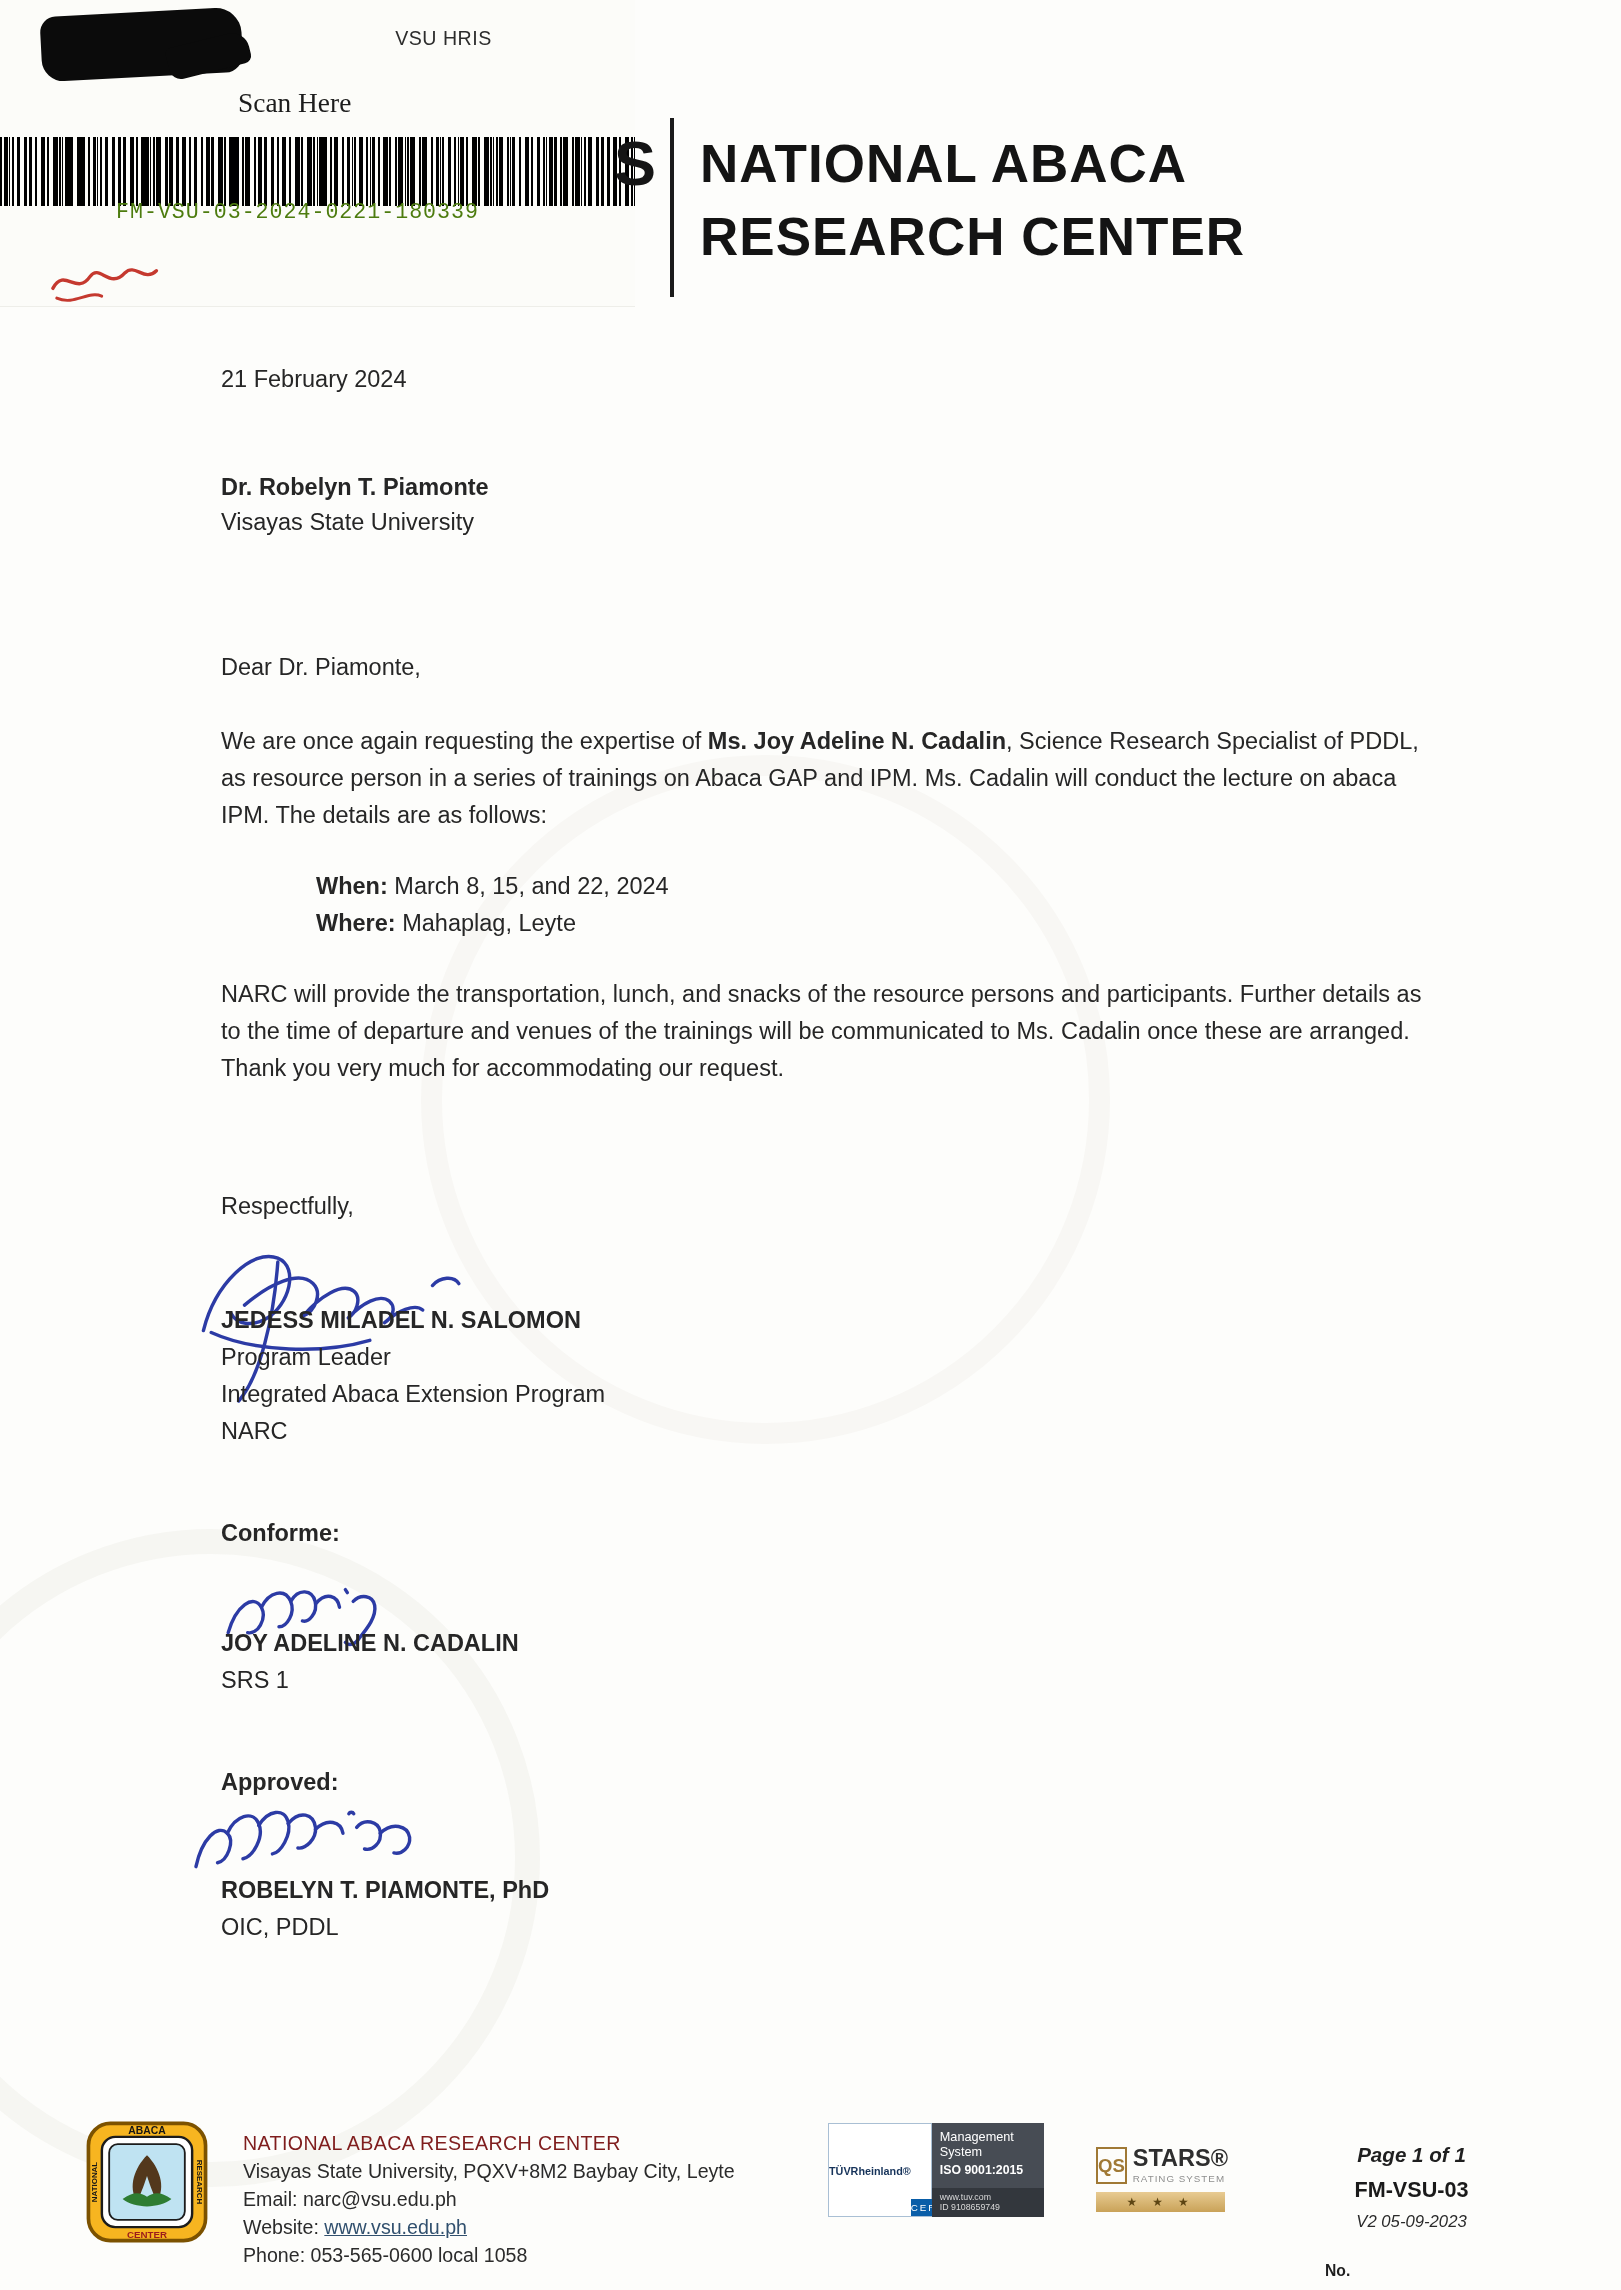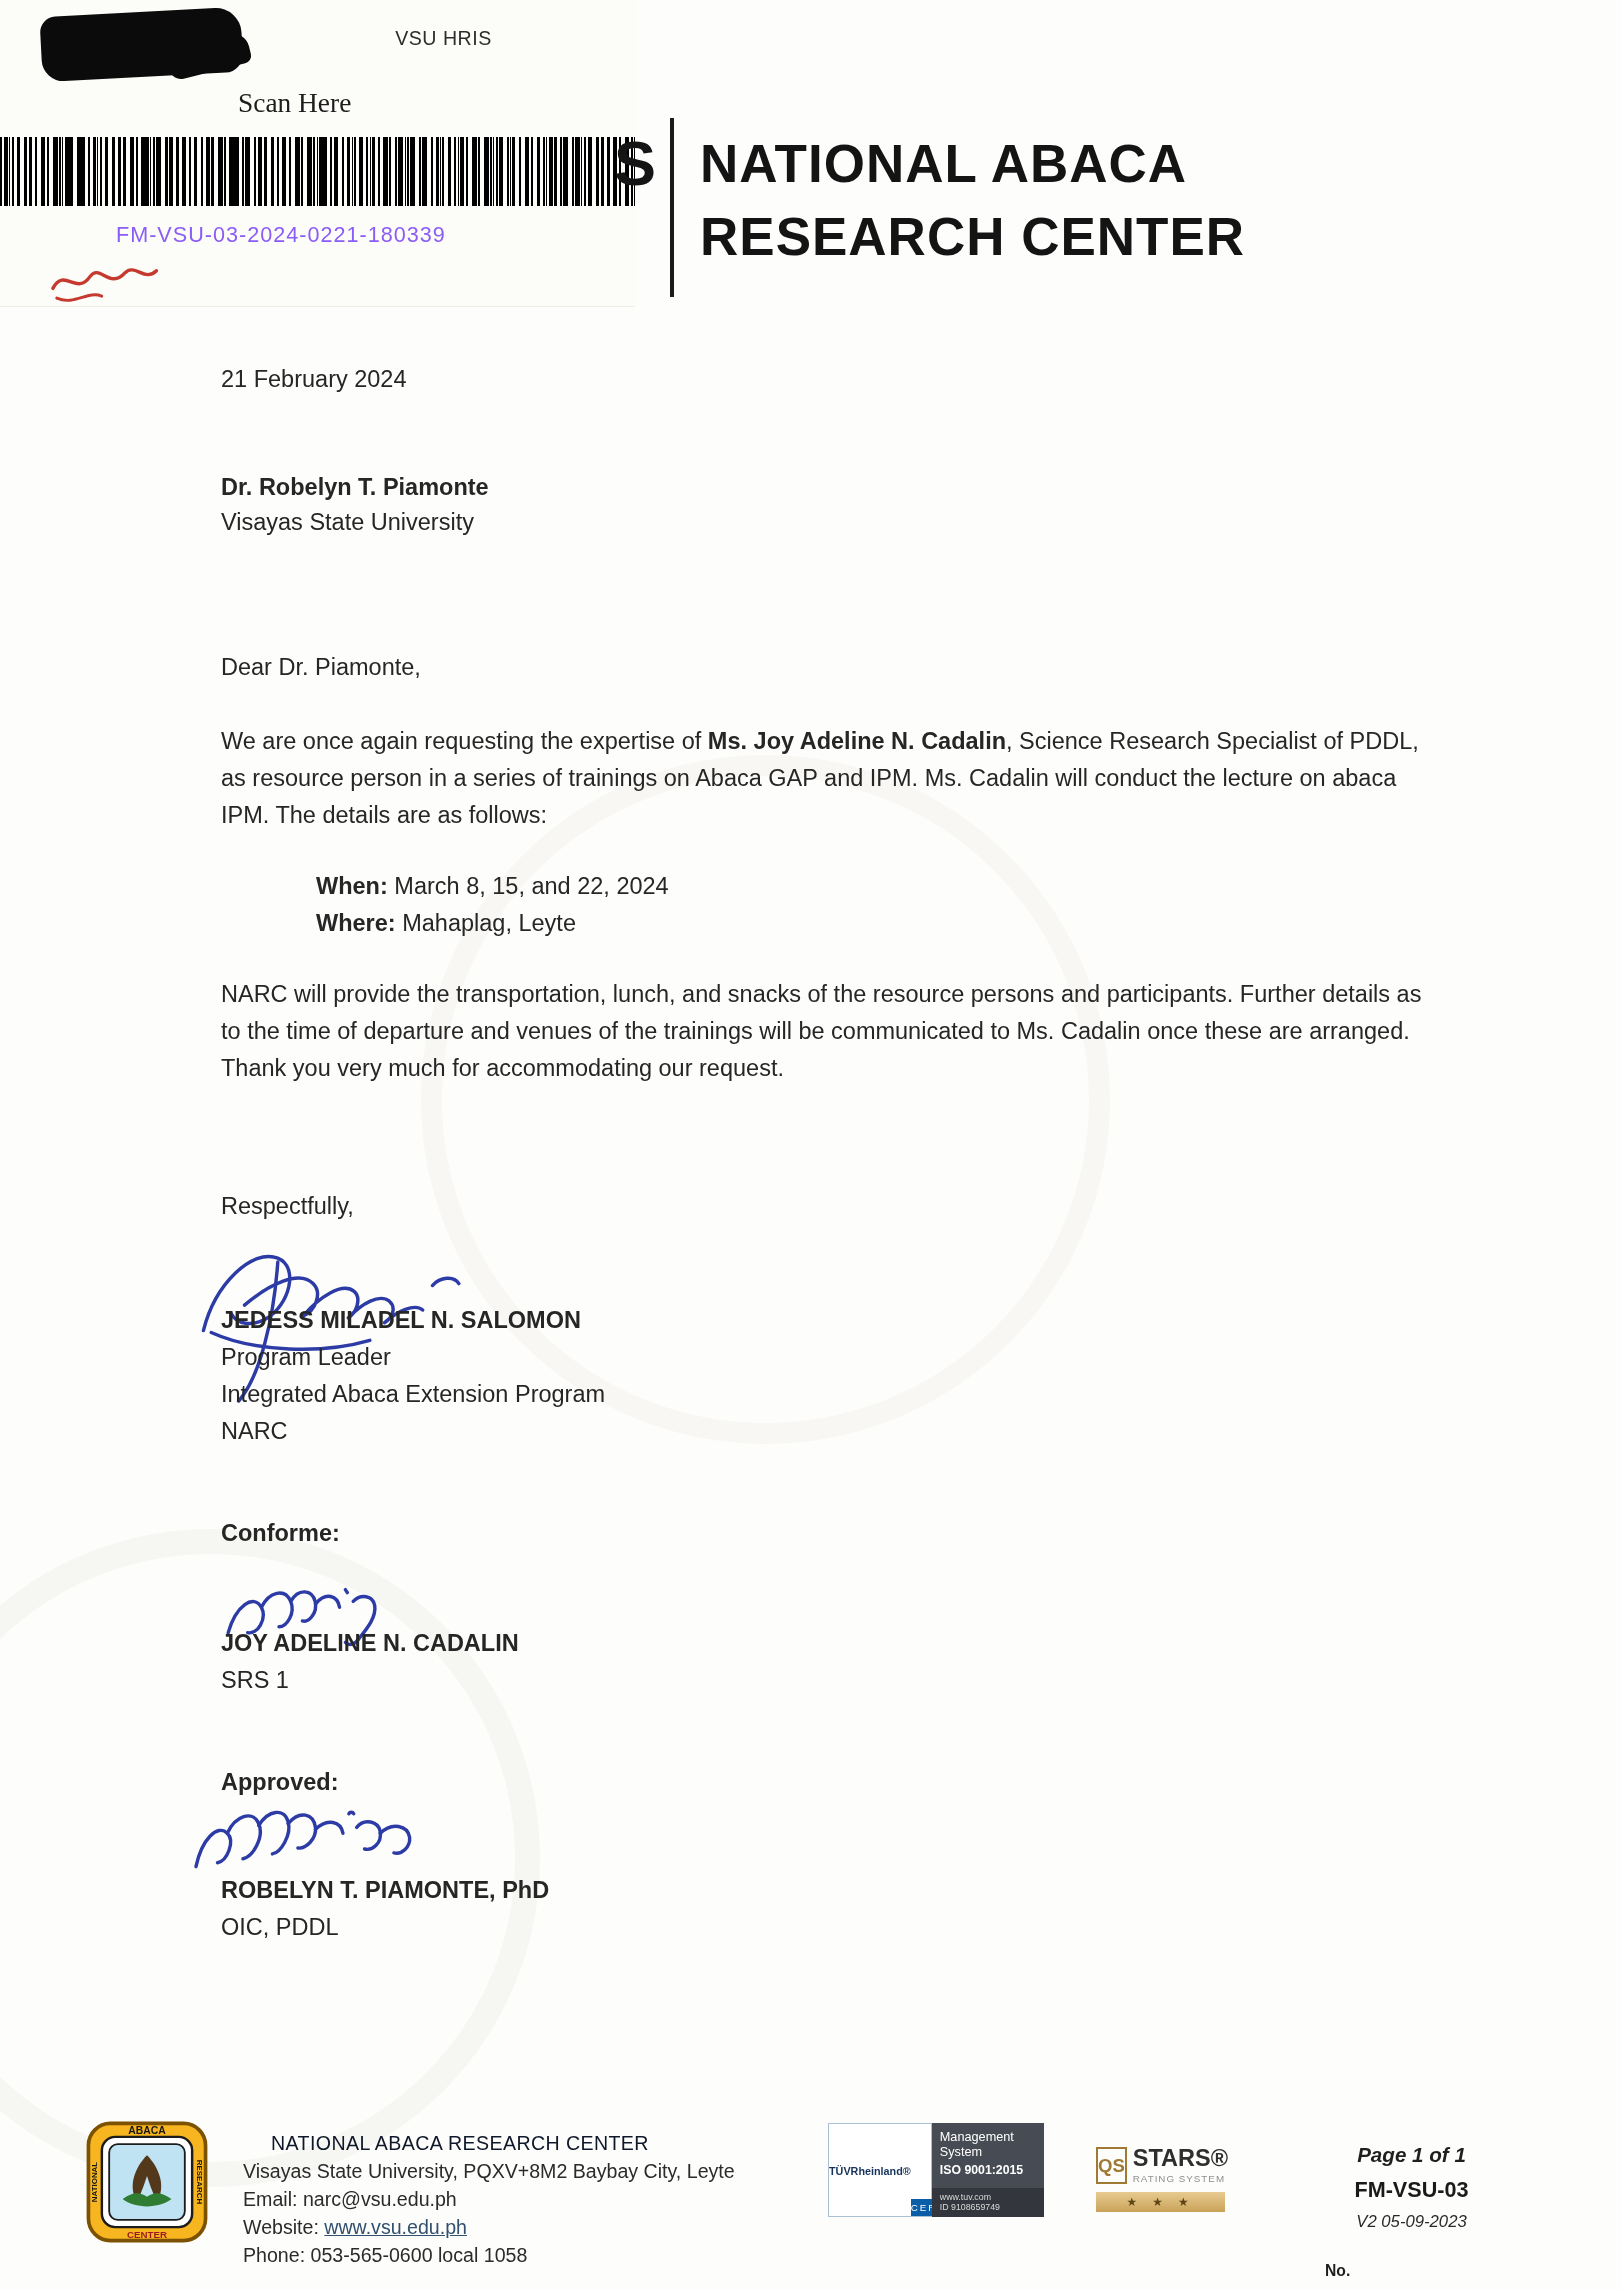--- a/index.html
+++ b/index.html
@@ -47,23 +47,23 @@
     font-size:27.4px;color:#1d1d1d;
   }
   .barcode{
     left:0;top:137px;width:637px;height:69px;
     background-image:
       repeating-linear-gradient(90deg,#000 0 2px,transparent 2px 5.9px),
       repeating-linear-gradient(90deg,#000 0 1px,transparent 1px 8.8px),
       repeating-linear-gradient(90deg,transparent 0 3.9px,#000 3.9px 6.9px,transparent 6.9px 12.7px);
   }
   .barcode-text{
-    left:116px;top:222px;
-    font-family:Liberation Sans, sans-serif;
-    font-size:21.6px;letter-spacing:1px;color:#8b5cf6;
+    left:116px;top:200px;
+    font-family:Liberation Mono, monospace;
+    font-size:21.6px;letter-spacing:1px;color:#4d7c0f;
   }
   .red-scribble{left:47px;top:255px;}
 
   
   .lh-partial{
     left:614px;top:127px;
     font-size:63px;font-weight:700;color:#151515;
   }
   .lh-divider{
     left:670px;top:118px;width:3.9px;height:179px;background:#1b1b1b;
@@ -95,21 +95,21 @@
   .sig-salomon{left:176px;top:1215px;}
   .sig-cadalin{left:218px;top:1576px;}
   .sig-piamonte{left:184px;top:1800px;}
 
   
   .badge{left:86px;top:2121px;}
   .footer-contact{
     left:243px;top:2129px;
     font-size:19.6px;line-height:28px;color:#2b2b2b;
   }
-  .footer-org{letter-spacing:0.4px;color:#0f172a;margin-left:28px;}
+  .footer-org{letter-spacing:0.4px;color:#7f1d1d;}
   .website-link{color:#31506e;text-decoration:underline;cursor:pointer;}
 
   .tuv{
     left:828px;top:2123px;height:94px;display:flex;
   }
   .tuv-left{
     width:104px;background:#fff;border:1px solid #a9bfd4;
     display:flex;flex-direction:row;align-items:center;box-sizing:border-box;
   }
   .tuv-tri{margin-top:4.9px;}

